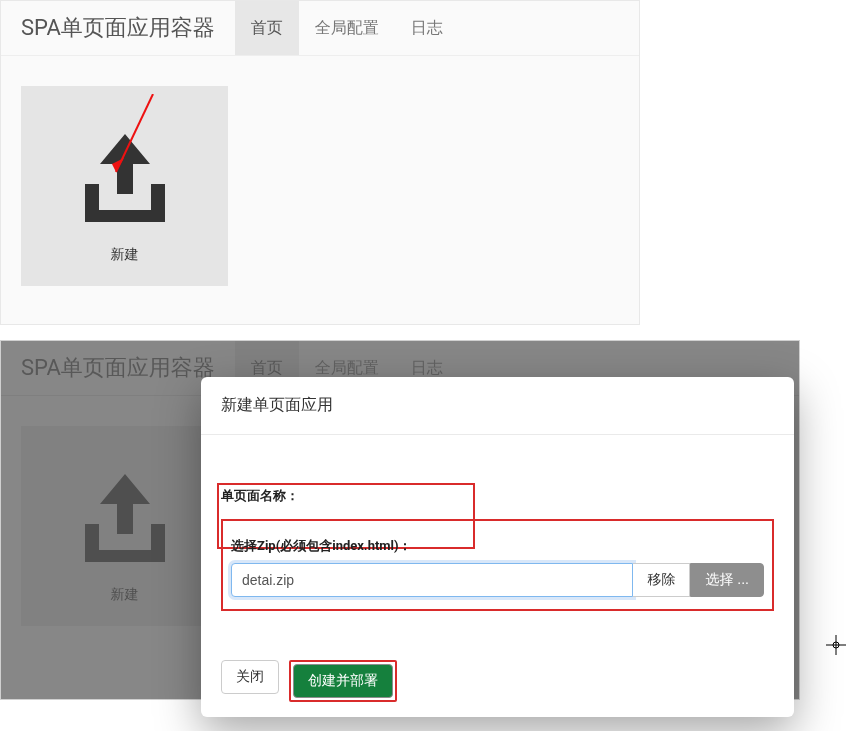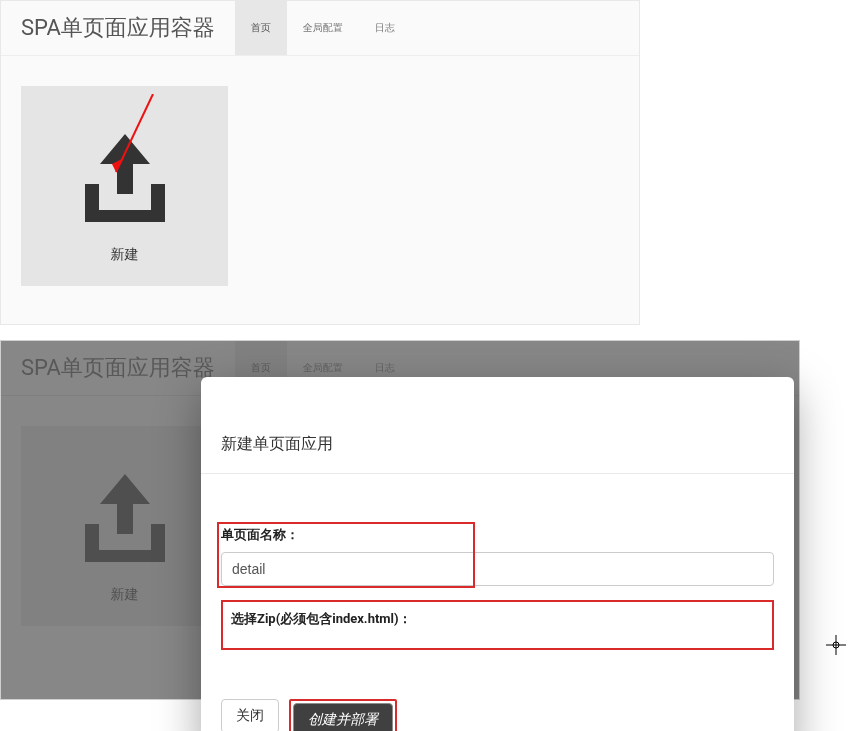--- a/index.html
+++ b/index.html
@@ -31,21 +31,21 @@
       color: #555;
       font-size: 22px;
       font-weight: 400;
     }
     .nav-item {
       padding: 0 16px;
       height: 100%;
       display: flex;
       align-items: center;
       color: #777;
-      font-size: 10px;
+      font-size: 16px;
       cursor: pointer;
     }
     .nav-item.active {
       background: #e7e7e7;
       color: #555;
     }
 
     .card-area {
       padding: 30px 20px;
     }
@@ -106,21 +106,20 @@
       background: #fff;
       border-radius: 6px;
       box-shadow: 0 15px 45px rgba(0,0,0,0.35);
       overflow: hidden;
     }
     .modal-header {
       padding: 18px 20px;
       border-bottom: 1px solid #eaeaea;
       font-size: 16px;
       color: #333;
-      margin-top: 39px;
     }
     .modal-body {
       padding: 16px 20px 20px;
     }
     .form-group {
       margin-bottom: 14px;
       position: relative;
     }
     .box-red {
       border: 2px solid #d92b2b;
@@ -187,24 +186,23 @@
       border-top-left-radius: 0;
       border-bottom-left-radius: 0;
     }
     .modal-footer {
       display: flex;
       justify-content: flex-start;
       gap: 10px;
       padding: 15px 20px;
     }
     .btn.deploy {
-      background: #404040;
+      background: #15803d;
       color: #fff;
       border-color: #8e8e8e;
-      font-style: italic;
     }
     .deploy-highlight {
       border: 2px solid #d92b2b;
       padding: 2px;
       border-radius: 2px;
     }
 
     
     .cursor-mark {
       position: absolute;
@@ -273,26 +271,30 @@
   <div class="overlay-dim"></div>
 
   <div class="modal">
     <div class="modal-header">新建单页面应用</div>
 
     <div class="modal-body">
 
       <div class="form-group partial-wrap">
         <div style="border:2px solid #d92b2b; position:absolute; left:-4px; top:-4px; width:258px; height:66px; pointer-events:none;"></div>
         <label class="field-label">单页面名称：</label>
-        <input class="text-input" type="text" value="detail" style="">
       </div>
 
       <div class="form-group">
-        <div class="box-red full" style="padding:8px 8px 12px;">
+        <div class="box-red full" style="padding:16px 8px 12px;">
           <label class="field-label">选择Zip(必须包含index.html)：</label>
+          <div class="zip-row">
+            <input class="text-input focus" type="text" value="detai.zip" style="">
+            <button class="btn attached">移除</button>
+            <button class="btn primary-gray">选择 ...</button>
+          </div>
         </div>
       </div>
 
     </div>
 
     <div class="modal-footer">
       <button class="btn">关闭</button>
       <span class="deploy-highlight">
         <button class="btn deploy">创建并部署</button>
       </span>

